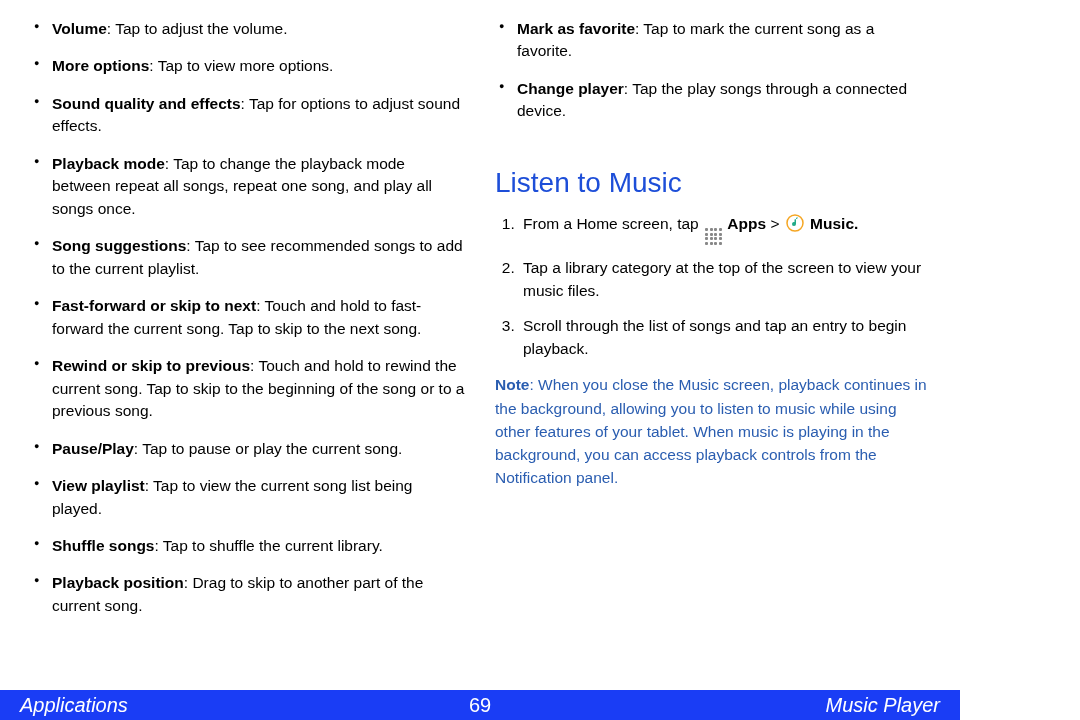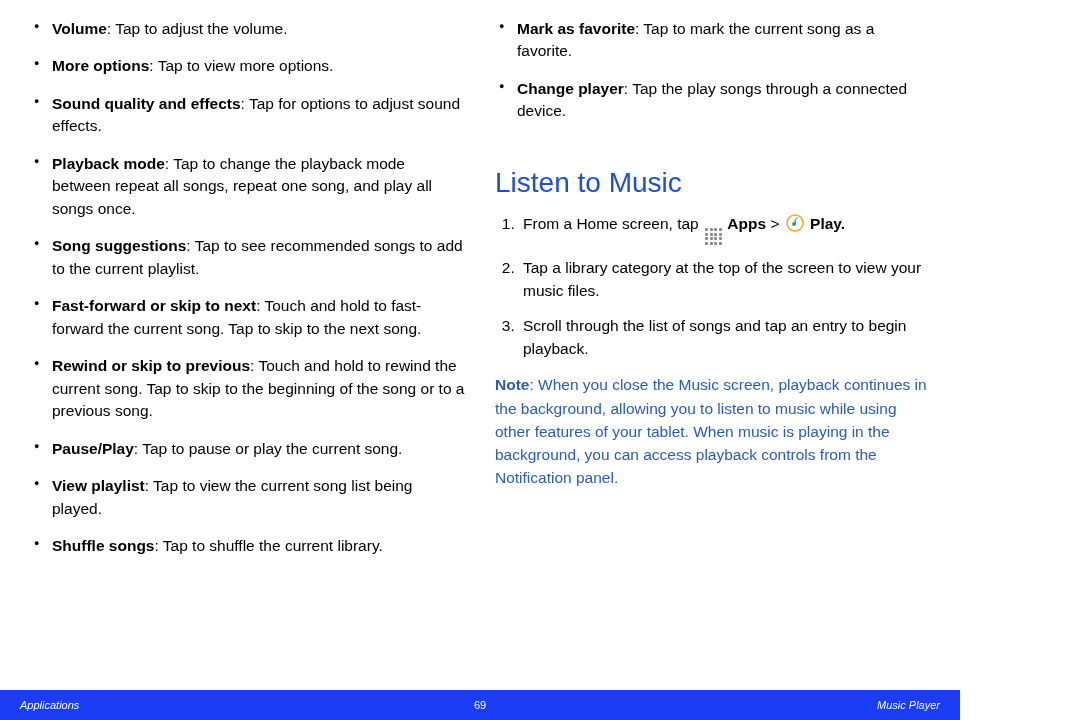--- a/index.html
+++ b/index.html
@@ -91,21 +91,21 @@
   }
   .footer {
     height: 30px;
     background: #1a3df5;
     display: flex;
     align-items: center;
     justify-content: space-between;
     padding: 0 20px;
     color: #fff;
     font-style: italic;
-    font-size: 11px;
+    font-size: 20px;
   }
   .footer-center { position: absolute; left: 50%; transform: translateX(-50%); font-style: normal; }
   .footer { position: relative; }
 </style>
 </head>
 <body>
 
 <div class="page">
   <div class="content">
 
@@ -114,20 +114,21 @@
         <li><span class="term">Volume</span><span>: Tap to adjust the volume.</span></li>
         <li><span class="term">More options</span><span>: Tap to view more options.</span></li>
         <li><span class="term">Sound quality and effects</span><span>: Tap for options to adjust sound effects.</span></li>
         <li><span class="term">Playback mode</span><span>: Tap to change the playback mode between repeat all songs, repeat one song, and play all songs once.</span></li>
         <li><span class="term">Song suggestions</span><span>: Tap to see recommended songs to add to the current playlist.</span></li>
         <li><span class="term">Fast-forward or skip to next</span><span>: Touch and hold to fast-forward the current song. Tap to skip to the next song.</span></li>
         <li><span class="term">Rewind or skip to previous</span><span>: Touch and hold to rewind the current song. Tap to skip to the beginning of the song or to a previous song.</span></li>
         <li><span class="term">Pause/Play</span><span>: Tap to pause or play the current song.</span></li>
         <li><span class="term">View playlist</span><span>: Tap to view the current song list being played.</span></li>
         <li><span class="term">Shuffle songs</span><span>: Tap to shuffle the current library.</span></li>
+        <li><span class="term">Playback position</span><span>: Drag to skip to another part of the current song.</span></li>
       </ul>
     </div>
 
     <div class="column">
       <ul class="bullets">
         <li><span class="term">Mark as favorite</span><span>: Tap to mark the current song as a favorite.</span></li>
         <li><span class="term">Change player</span><span>: Tap the play songs through a connected device.</span></li>
       </ul>
 
       <h2 class="section-heading">Listen to Music</h2>
@@ -149,21 +150,21 @@
               <span></span>
               <span></span>
               <span></span>
               <span></span>
               <span></span>
             </span>
           <span class="term">Apps</span><span> &gt; </span><span class="inline-icon"><svg width="18" height="18" viewBox="0 0 18 18">
                 <circle cx="9" cy="9" r="8" fill="none" stroke="#f5a623" stroke-width="1.5"></circle>
                 <path d="M10 4 v6 a2 2 0 1 1 -1.5 -1.9 V5.5 l3 -1 v-1.5 z" fill="#2a8"></path>
               </svg></span>
-          <span class="term">Play.</span>
+          <span class="term">Music.</span>
         </li>
         <li><span>Tap a library category at the top of the screen to view your music files.</span></li>
         <li><span>Scroll through the list of songs and tap an entry to begin playback.</span></li>
       </ol>
 
       <p class="note">
         <span class="note-label">Note</span><span>: When you close the Music screen, playback continues in the background, allowing you to listen to music while using other features of your tablet. When music is playing in the background, you can access playback controls from the Notification panel.</span>
       </p>
     </div>
 

